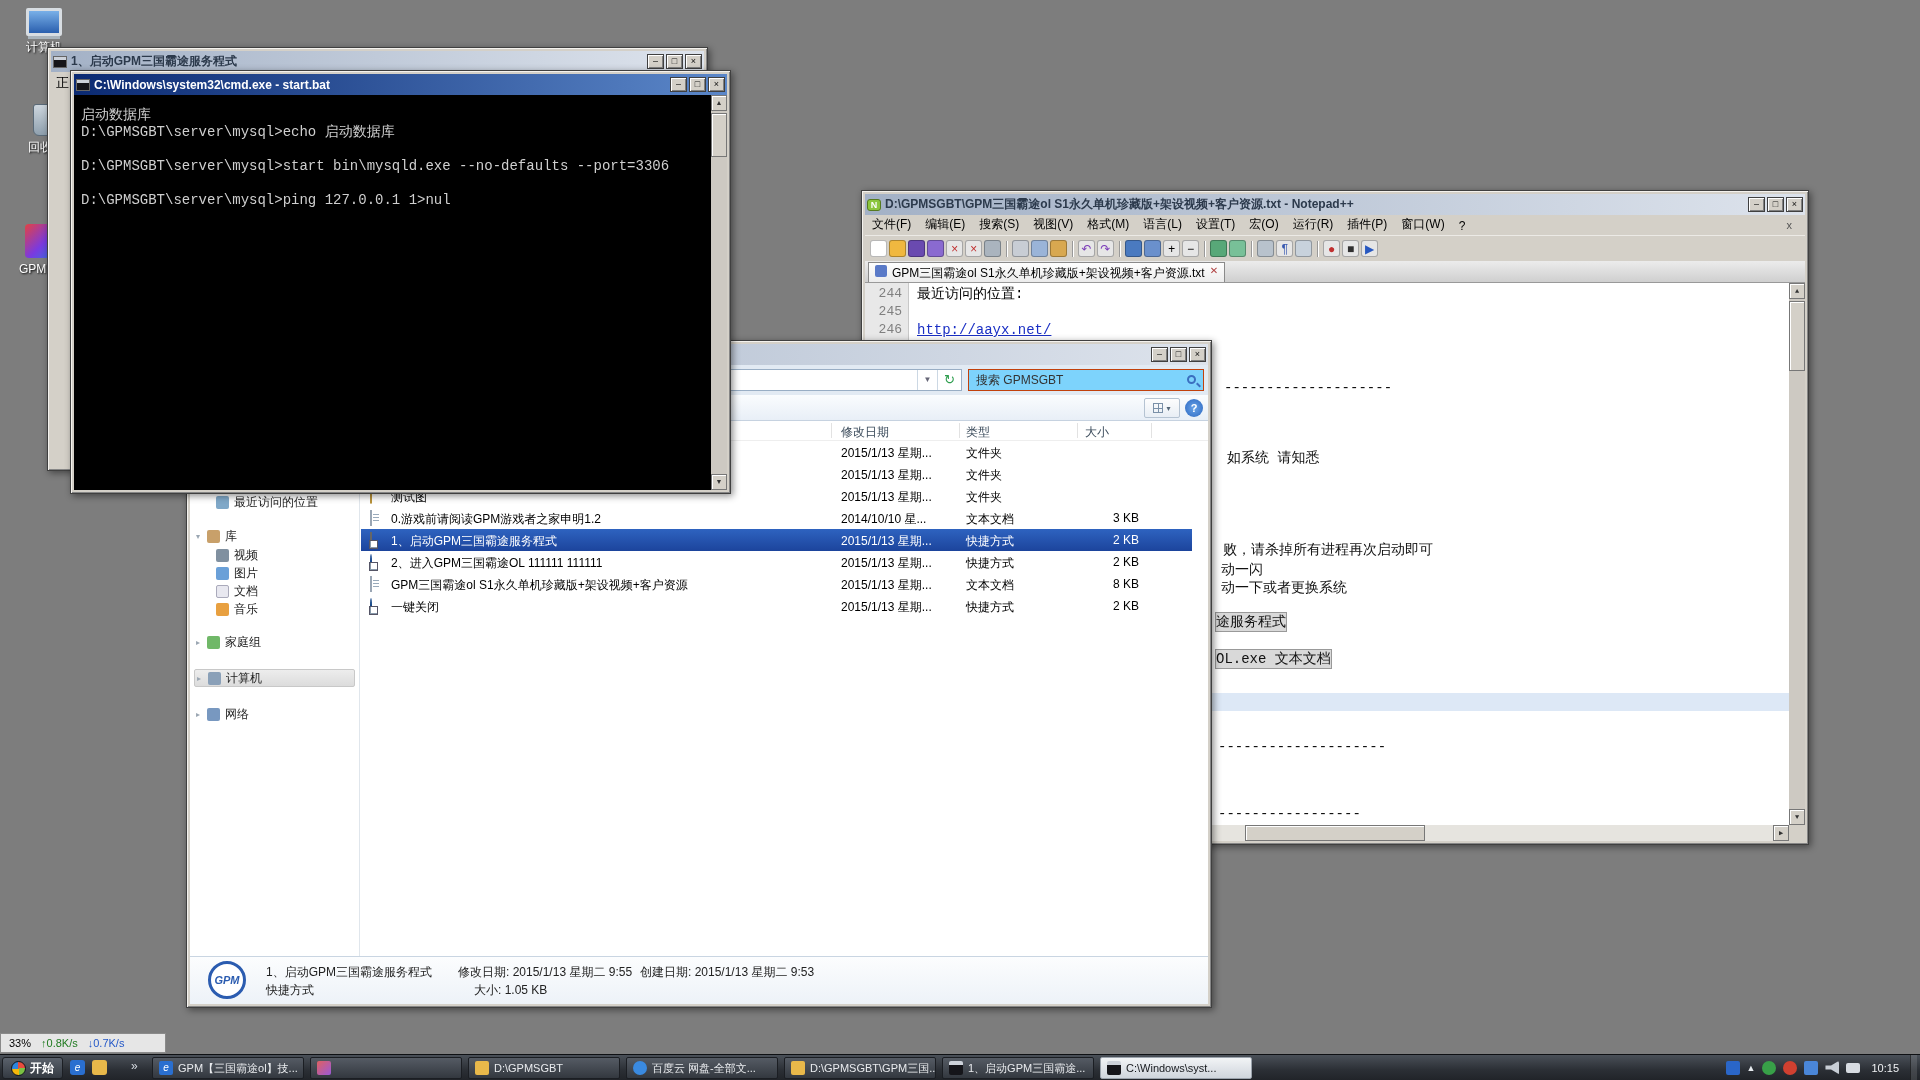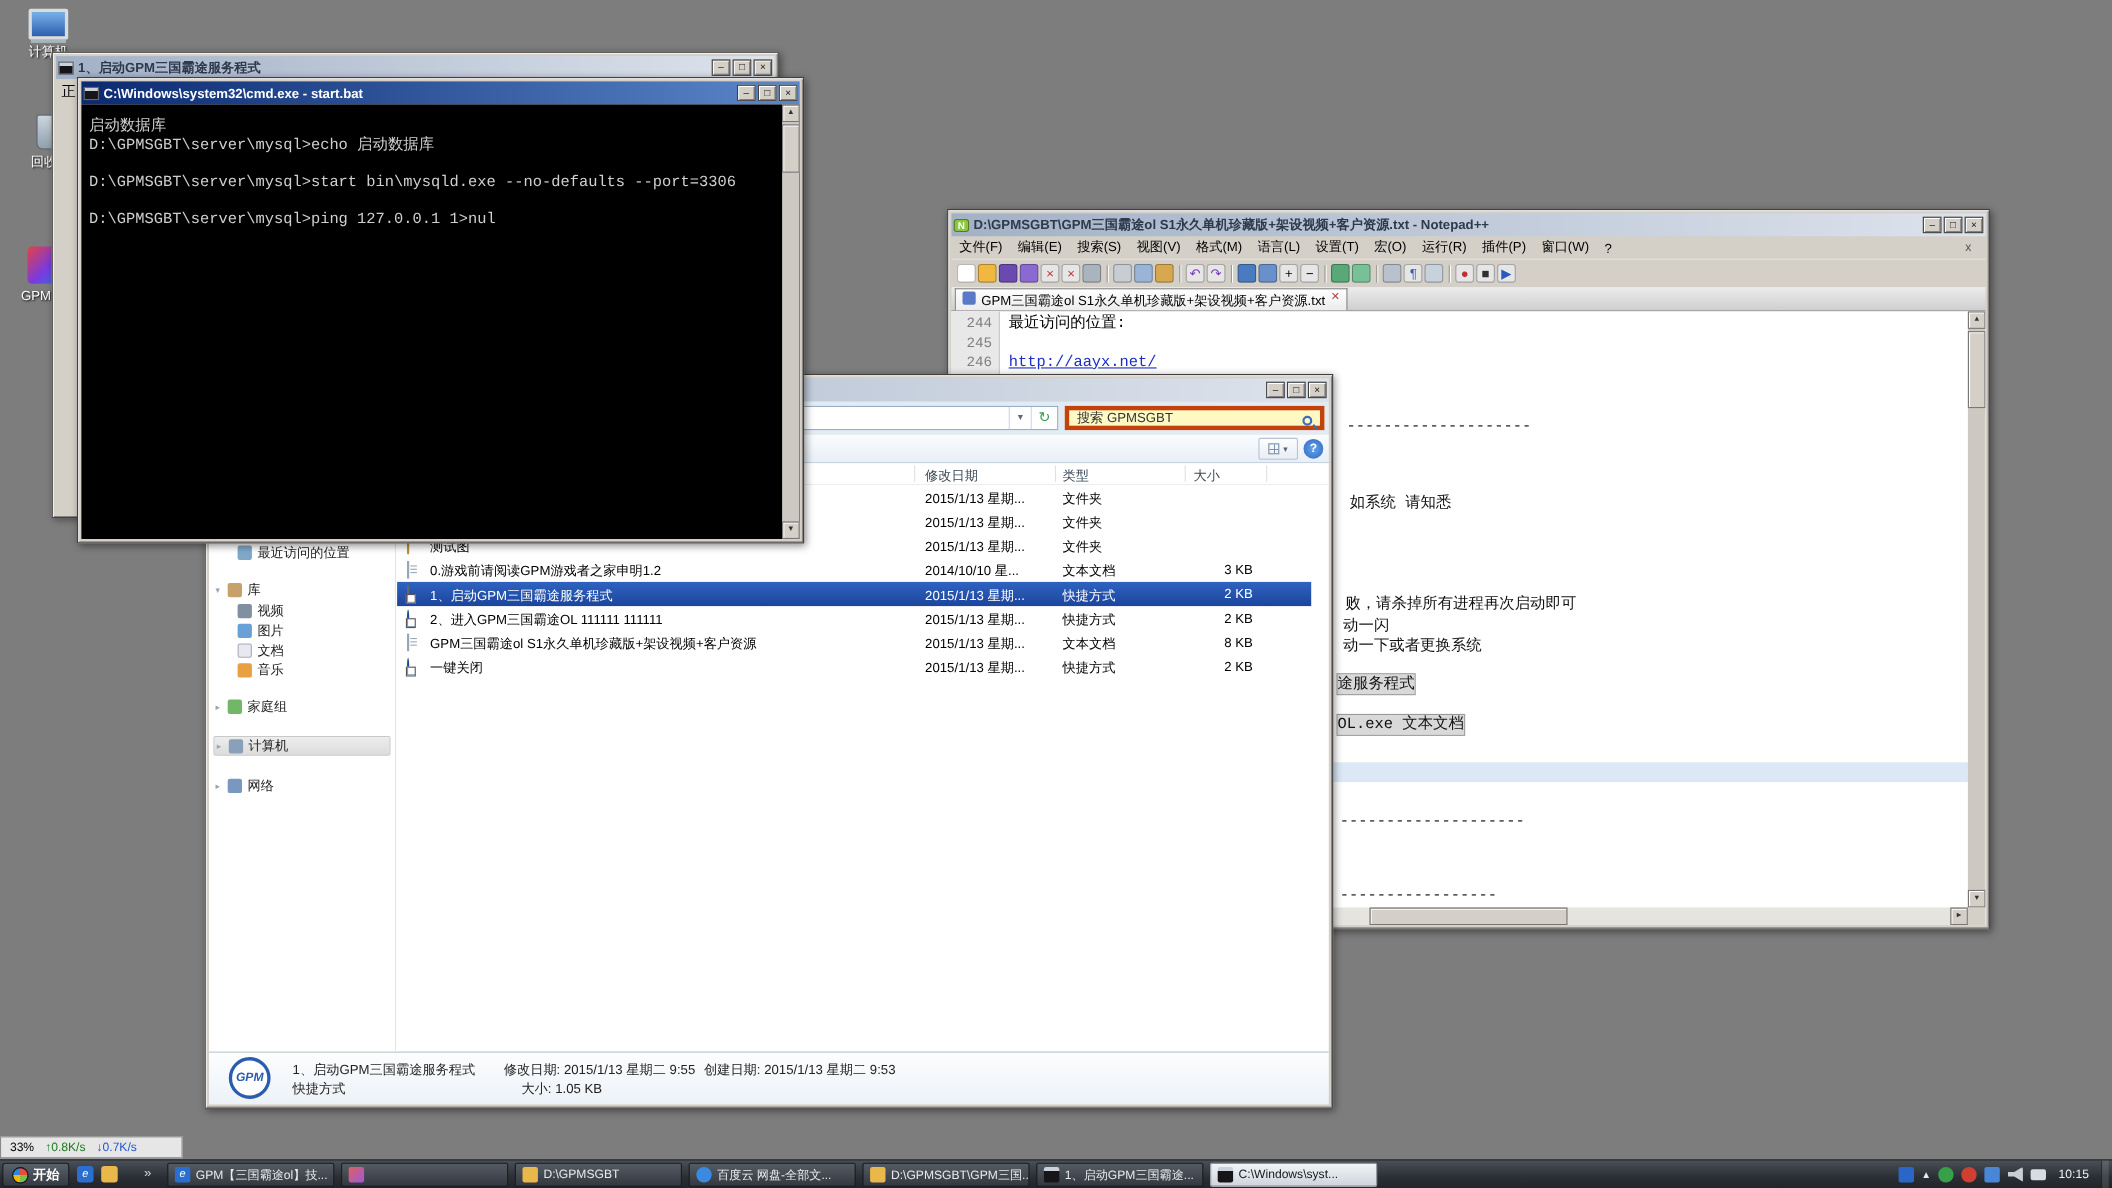--- a/index.html
+++ b/index.html
@@ -50,21 +50,21 @@
 .codeln{position:absolute;left:52px;font-size:14px;line-height:18px;white-space:pre}
 .frag{position:absolute;font-size:14px;line-height:18px;white-space:pre;color:#111}
 .boxed{background:#d9d9d9;outline:1px solid #999}
 .caretline{position:absolute;background:#dde8f6}
 .nplink{color:#1a2fc4;text-decoration:underline}
 
 .xband1{height:30px;flex:none;background:#e2eaf3;position:relative}
 .addr{position:absolute;left:6px;top:4px;width:766px;height:22px;background:#fff;border:1px solid #99aec5}
 .addr-drop{position:absolute;right:24px;top:0;width:20px;height:20px;border-left:1px solid #ccd8e4;color:#667;font-size:8px;text-align:center;line-height:20px}
 .addr-ref{position:absolute;right:0;top:0;width:24px;height:20px;border-left:1px solid #ccd8e4;color:#2f9e4f;font-size:13px;text-align:center;line-height:19px}
-.search{position:absolute;left:778px;top:4px;width:236px;height:22px;background:#fef9c3;border:4px solid #c2410c;display:flex;align-items:center;padding:0 32px 0 7px;color:#333}
+.search{position:absolute;left:778px;top:4px;width:236px;height:22px;background:#7dd3fc;border:1px solid #c2410c;display:flex;align-items:center;padding:0 32px 0 7px;color:#333}
 .magicon{position:absolute;right:7px;top:5px;width:9px;height:9px;border:2px solid #3a6fc0;border-radius:50%}
 .magicon::after{content:"";position:absolute;left:7px;top:7px;width:5px;height:2px;background:#3a6fc0;transform:rotate(45deg)}
 .xband2{height:26px;flex:none;background:linear-gradient(#fafcfe,#e8eff7);border-bottom:1px solid #c6d2e0;position:relative}
 .views{position:absolute;right:28px;top:3px;width:36px;height:20px;background:linear-gradient(#fdfdfd,#e8eef5);border:1px solid #b5c3d2;border-radius:2px;display:flex;align-items:center;justify-content:center;gap:3px;color:#567;font-size:8px}
 .viewgrid{width:10px;height:10px;border:1px solid #7a90a8;background:linear-gradient(to right,transparent 4px,#7a90a8 4px,#7a90a8 5px,transparent 5px),linear-gradient(to bottom,transparent 4px,#7a90a8 4px,#7a90a8 5px,transparent 5px)}
 .help{position:absolute;right:5px;top:4px;width:18px;height:18px;border-radius:50%;background:radial-gradient(#6aa4e8,#2a66c0);color:#fff;font-weight:bold;text-align:center;line-height:18px;font-size:11px}
 .xmain{flex:1;position:relative;background:#fff;overflow:hidden}
 .xnav{position:absolute;left:0;top:0;bottom:0;width:170px;background:#fff;border-right:1px solid #e0e6ec}
 .nitem{position:absolute;left:4px;right:4px;height:18px;display:flex;align-items:center;gap:5px;font-size:12px;color:#222}
 .nitem.sel{background:linear-gradient(#ededed,#dcdcdc);border:1px solid #c8c8c8;border-radius:2px}

